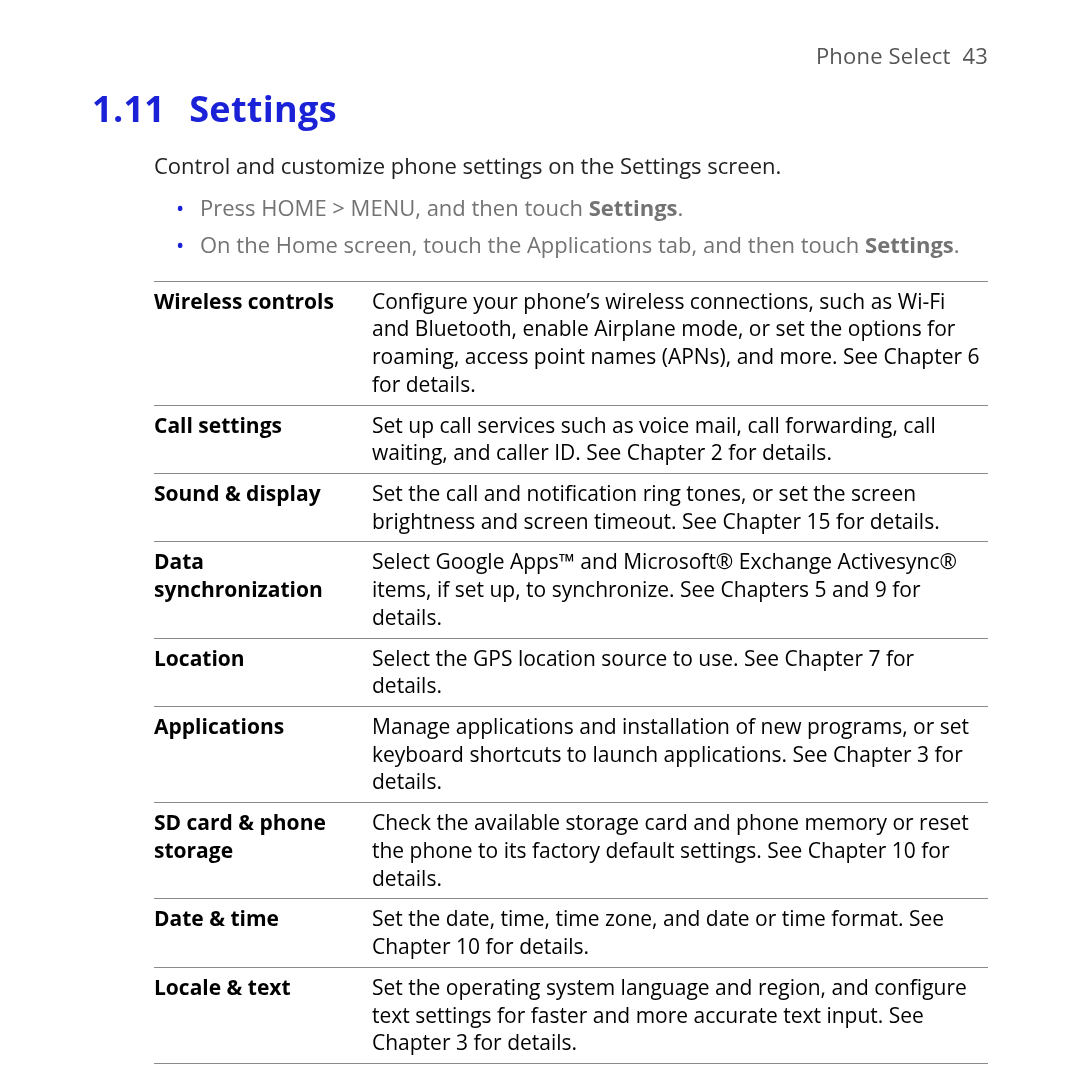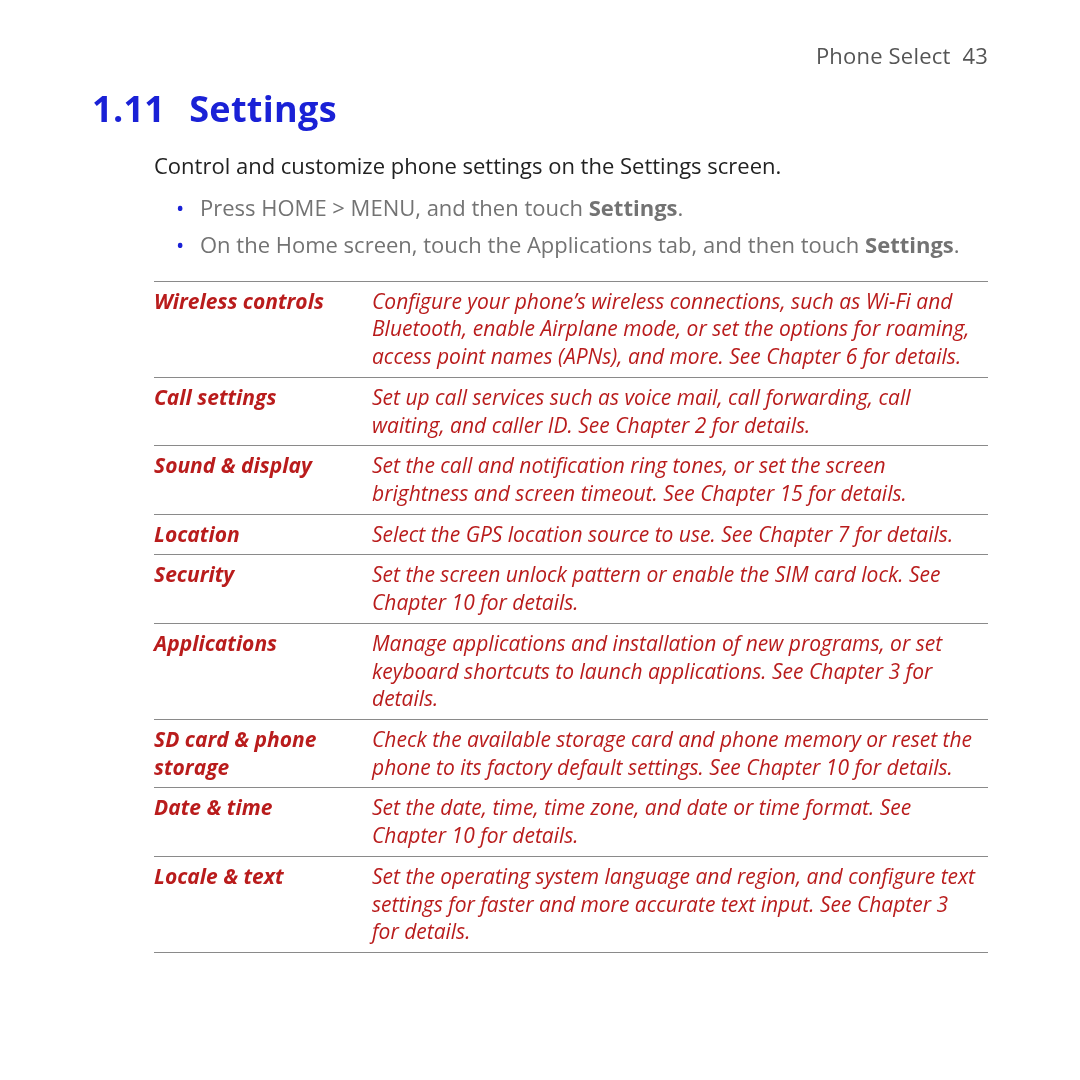--- a/index.html
+++ b/index.html
@@ -74,22 +74,21 @@
   }
   table.settings tr {
     border-top: 1px solid #8a8a8a;
   }
   table.settings tr:last-child {
     border-bottom: 1px solid #8a8a8a;
   }
   table.settings td {
     padding: 6px 8px 6px 0;
     vertical-align: top;
-    color: #b91c1c;
-    font-style: italic;
+    color: #000000;
   }
   table.settings td.k {
     width: 208px;
     font-weight: 700;
     padding-right: 10px;
   }
 </style>
 </head>
 <body>
 
@@ -124,26 +123,26 @@
           </tr>
           <tr>
             <td class="k">Call settings</td>
             <td>Set up call services such as voice mail, call forwarding, call waiting, and caller ID. See Chapter 2 for details.</td>
           </tr>
           <tr>
             <td class="k">Sound &amp; display</td>
             <td>Set the call and notification ring tones, or set the screen brightness and screen timeout. See Chapter 15 for details.</td>
           </tr>
           <tr>
+            <td class="k">Data synchronization</td>
+            <td>Select Google Apps™ and Microsoft® Exchange Activesync® items, if set up, to synchronize. See Chapters 5 and 9 for details.</td>
+          </tr>
+          <tr>
             <td class="k">Location</td>
             <td>Select the GPS location source to use. See Chapter 7 for details.</td>
-          </tr>
-          <tr>
-            <td class="k">Security</td>
-            <td>Set the screen unlock pattern or enable the SIM card lock. See Chapter 10 for details.</td>
           </tr>
           <tr>
             <td class="k">Applications</td>
             <td>Manage applications and installation of new programs, or set keyboard shortcuts to launch applications. See Chapter 3 for details.</td>
           </tr>
           <tr>
             <td class="k">SD card &amp; phone storage</td>
             <td>Check the available storage card and phone memory or reset the phone to its factory default settings. See Chapter 10 for details.</td>
           </tr>
           <tr>

